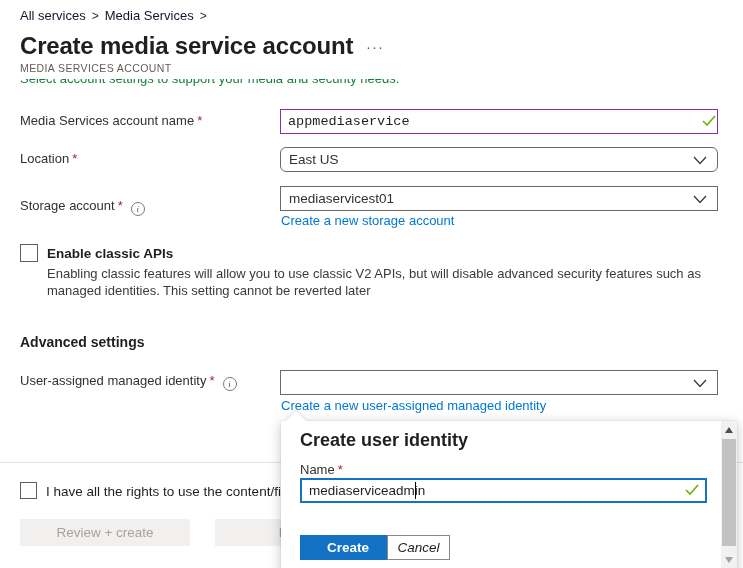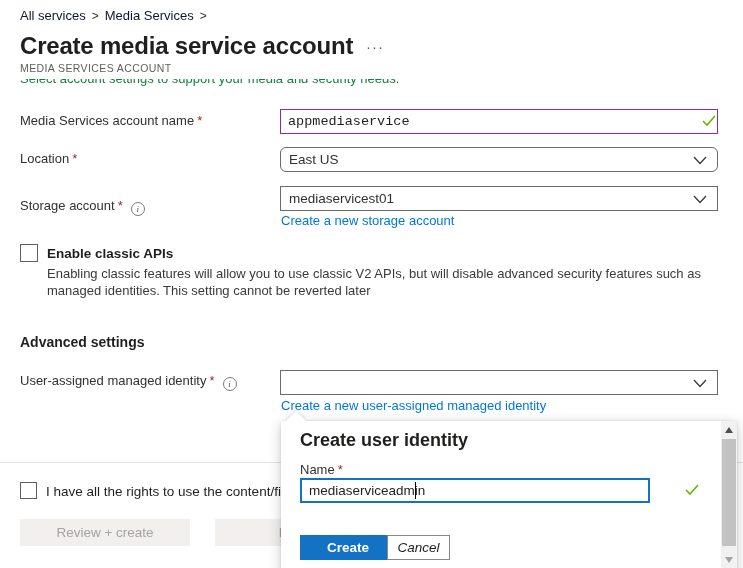--- a/index.html
+++ b/index.html
@@ -42,21 +42,21 @@
                 font-size:13.5px; font-family:inherit; cursor:pointer; text-align:center; }
   .rights-label { position:absolute; left:46px; top:484px; font-size:13.5px; color:#201f1e; white-space:nowrap; }
 
   
   .dialog { position:absolute; left:281px; top:421px; width:456px; height:160px; background:#fff; z-index:10;
             box-shadow:0 3px 12px rgba(0,0,0,0.22), 0 0 2px rgba(0,0,0,0.12); }
   .dialog-beak { position:absolute; left:8px; top:-7px; width:14px; height:14px; background:#fff; transform:rotate(45deg);
                  box-shadow:-2px -2px 3px rgba(0,0,0,0.08); }
   .dialog-title { position:absolute; left:19px; top:9px; font-size:18px; font-weight:700; color:#201f1e; }
   .dialog-name-label { position:absolute; left:19px; top:41px; font-size:13px; color:#323130; }
-  .dialog-input { position:absolute; left:19px; top:57px; width:350px; height:25px; border:2px solid #1372c4;
+  .dialog-input { position:absolute; left:19px; top:57px; width:407px; height:25px; border:2px solid #1372c4;
                   font-size:13.5px; font-family:inherit; padding:0 26px 0 7px; color:#201f1e; outline:none; }
   .dialog-caret { position:absolute; left:134px; top:61px; width:1px; height:17px; background:#000; }
   .dialog-check { position:absolute; left:404px; top:63px; }
   .btn-primary { position:absolute; left:19px; top:114px; width:96px; height:25px; background:#1372c4; color:#fff;
                  border:1px solid #1372c4; font-size:13.5px; font-weight:700; font-family:inherit; cursor:pointer; }
   .btn-secondary { position:absolute; left:106px; top:114px; width:63px; height:25px; background:#fff; color:#201f1e;
                    border:1px solid #8a8886; font-size:13.5px; font-family:inherit; cursor:pointer;font-style:italic; }
 
   
   .scrollbar { position:absolute; right:0; top:0; width:16px; height:160px; background:#f1f1f1; }

